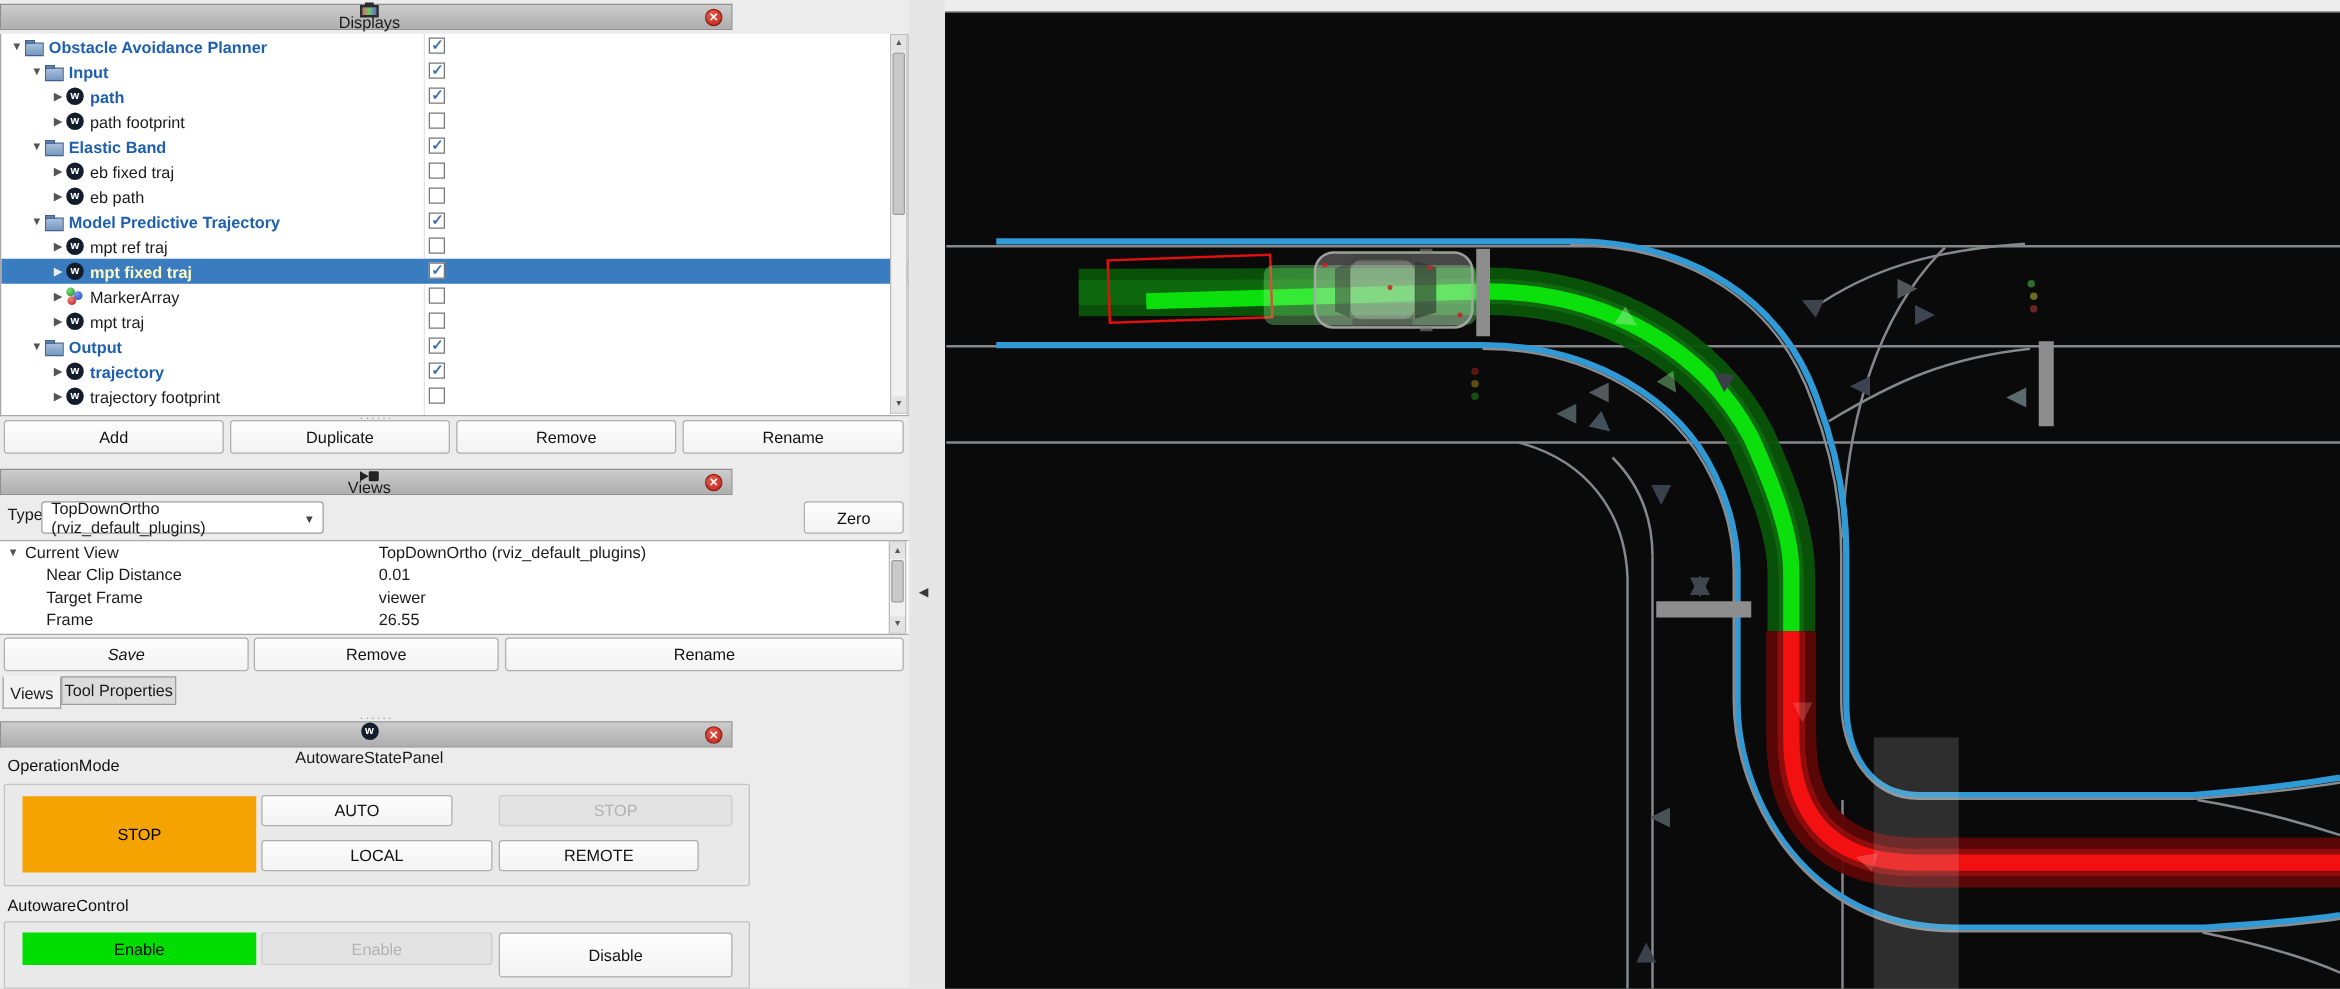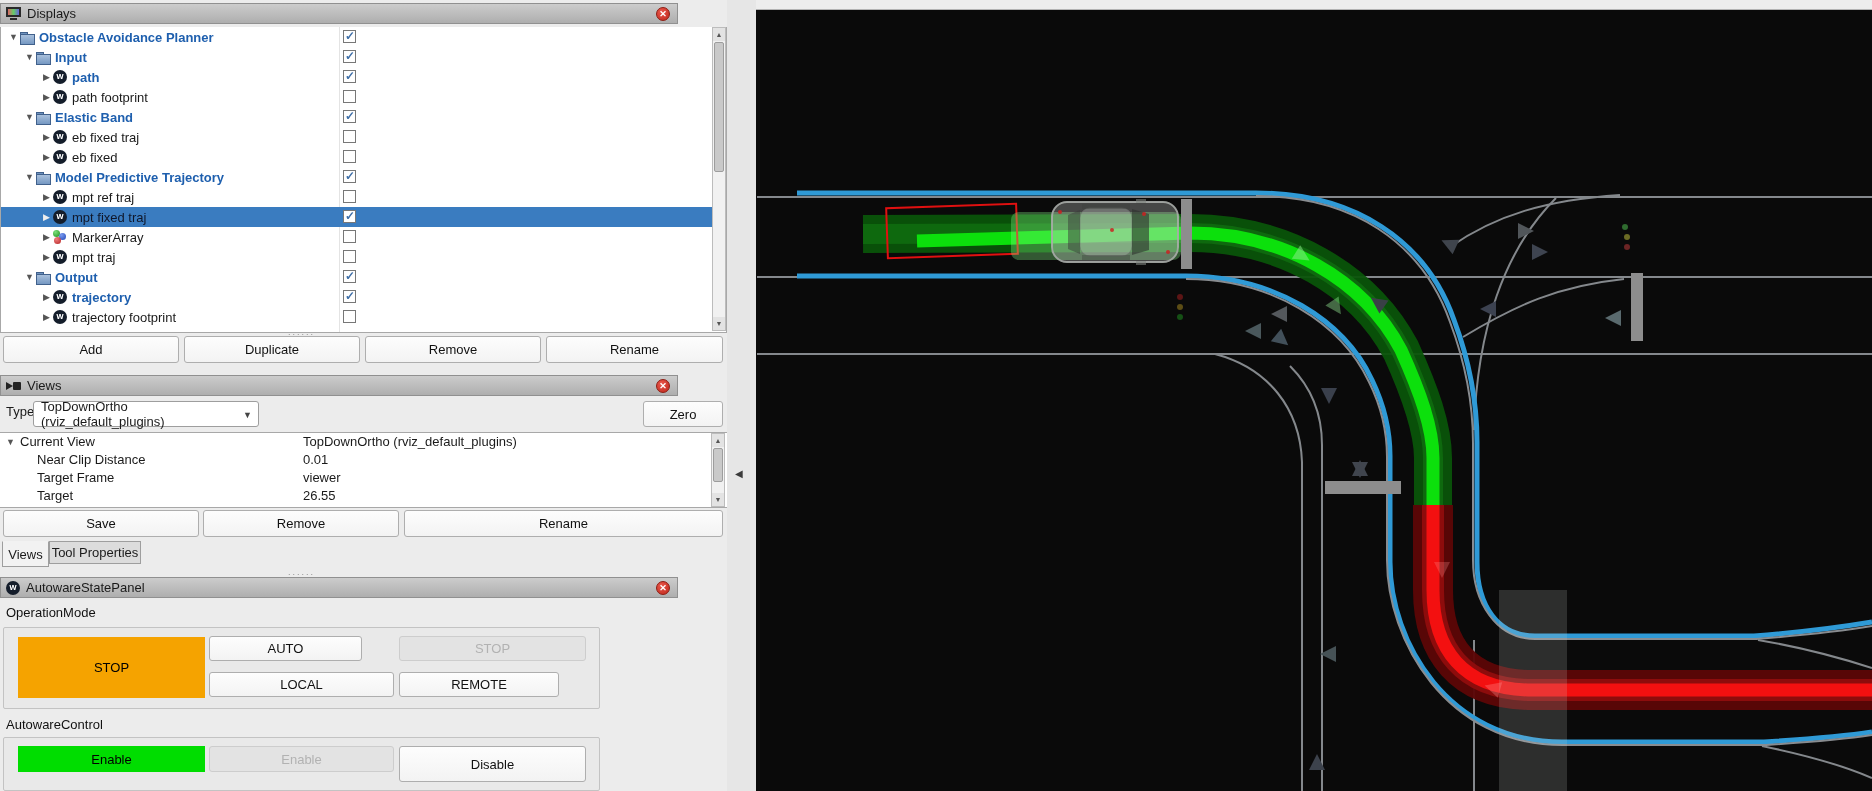--- a/index.html
+++ b/index.html
@@ -1,23 +1,23 @@
 <!DOCTYPE html>
 <html><head>
 <meta charset="utf-8">
 <style>
   * { margin:0; padding:0; box-sizing:border-box; }
   html,body { width:1872px; height:791px; }
   body { font-family:"Liberation Sans", sans-serif; font-size:13px; color:#1a1a1a; background:#ececec; }
   #app { position:relative; width:1872px; height:791px; overflow:hidden; background:#ececec; }
 
   
-  .phdr { position:absolute; left:0; width:678px; height:21px;
+  .phdr { position:absolute; left:0; width:586px; height:21px;
           background:linear-gradient(#cccccc,#aeaeae); border:1px solid #909090;
-          display:flex; align-items:center; padding-left:5px; gap:6px; }
+          display:flex; align-items:center; padding-left:5px; gap:6px;flex-direction:column; }
   .phdr .ttl { font-size:13px; color:#1a1a1a; }
   .closeb { position:absolute; right:7px; top:3px; width:14px; height:14px; border-radius:50%;
             background:radial-gradient(circle at 35% 30%, #e8564a, #c0281c); border:1px solid #8e1c12;
             color:#fff; font-size:9px; line-height:12px; text-align:center; font-weight:bold; }
   .mon-ico { width:15px; height:13px; position:relative; display:inline-block; }
   .mon-ico .scr { position:absolute; left:0; top:0; width:15px; height:10px; border:2px solid #2a2a2a;
                   background:linear-gradient(90deg,#d66,#6c6,#66d); }
   .mon-ico .std { position:absolute; left:4px; bottom:0; width:7px; height:2px; background:#2a2a2a; }
   .cam-ico { width:15px; height:10px; position:relative; display:inline-block; }
   .cam-ico .b1 { position:absolute; left:7px; top:1px; width:8px; height:8px; background:#222; border-radius:1px; }
@@ -28,21 +28,21 @@
 
   
   #displays-panel { position:absolute; left:0; top:3px; width:727px; height:330px; }
   #disp-tree { position:absolute; left:0; top:24px; width:727px; height:306px; background:#fff;
                border:1px solid #a8a8a8; border-top:none; overflow:hidden; }
   .trow { position:relative; height:20px; display:flex; align-items:center; }
   .trow .arr { width:13px; text-align:center; color:#555; font-size:9px; flex:none; }
   .trow .tl { margin-left:5px; white-space:nowrap; }
   .trow .tl.g { color:#1e5fae; font-weight:bold; }
   .trow.sel { background:#3a7cc0; }
-  .trow.sel .tl { color:#0f172a; font-weight:normal; }
+  .trow.sel .tl { color:#fef9c3; font-weight:bold; }
   .trow.sel .arr { color:#eee; }
   .lvl0 { padding-left:6px; } .lvl1 { padding-left:22px; } .lvl2 { padding-left:39px; }
   .fol-ico { width:14px; height:11px; position:relative; flex:none; }
   .fol-ico:before { content:""; position:absolute; left:0; top:0; width:6px; height:3px;
                     background:#6f94c0; border:1px solid #41618c; border-bottom:none; }
   .fol-ico:after { content:""; position:absolute; left:0; top:2px; width:13px; height:9px;
                    background:linear-gradient(#a9c0dc,#7598c2); border:1px solid #41618c; }
   .mk-ico { width:14px; height:14px; position:relative; flex:none; }
   .mk-ico i { position:absolute; width:7px; height:7px; border-radius:50%; }
   .mk-ico .m1 { left:0; top:0; background:radial-gradient(circle at 35% 30%,#7be07b,#1d8f1d); }
@@ -154,21 +154,21 @@
       </div>
       <div class="trow lvl2">
         <span class="arr">▶</span>
           <span class="aw-ico">w</span>
         <span class="tl">eb fixed traj</span>
         <span class="cb"></span>
       </div>
       <div class="trow lvl2">
         <span class="arr">▶</span>
           <span class="aw-ico">w</span>
-        <span class="tl">eb fixed</span>
+        <span class="tl">eb path</span>
         <span class="cb"></span>
       </div>
       <div class="trow lvl1">
         <span class="arr">▼</span>
           <span class="fol-ico"></span>
         <span class="tl g">Model Predictive Trajectory</span>
         <span class="cb on"></span>
       </div>
       <div class="trow lvl2">
         <span class="arr">▶</span>
@@ -256,32 +256,32 @@
       </div>
       <div class="vtrow">
         <span class="vk sub">Near Clip Distance</span>
         <span class="vv">0.01</span>
       </div>
       <div class="vtrow">
         <span class="vk sub">Target Frame</span>
         <span class="vv">viewer</span>
       </div>
       <div class="vtrow">
-        <span class="vk sub">Target</span>
+        <span class="vk sub">Frame</span>
         <span class="vv">26.55</span>
       </div>
       <div class="sbar" style="left:711px; top:0; height:74px;">
         <span class="sa up">▲</span>
         <span class="th" style="top:14px; height:34px;"></span>
         <span class="sa dn">▼</span>
       </div>
     </div>
   </div>
 
-  <button class="qbtn" style="left:3px;  top:510px; width:196px;">Save</button>
+  <button class="qbtn" style="left:3px;  top:510px; width:196px;font-style:italic;">Save</button>
   <button class="qbtn" style="left:203px;top:510px; width:196px;">Remove</button>
   <button class="qbtn" style="left:404px;top:510px; width:319px;">Rename</button>
 
   <div class="tab" id="tab-views">Views</div>
   <div class="tab" id="tab-toolprops">Tool Properties</div>
   <span class="dots" style="left:288px; top:567px;">......</span>
 
   <div id="aw-panel">
     <div class="phdr" style="top:0;">
       <span class="aw-ico">w</span>

